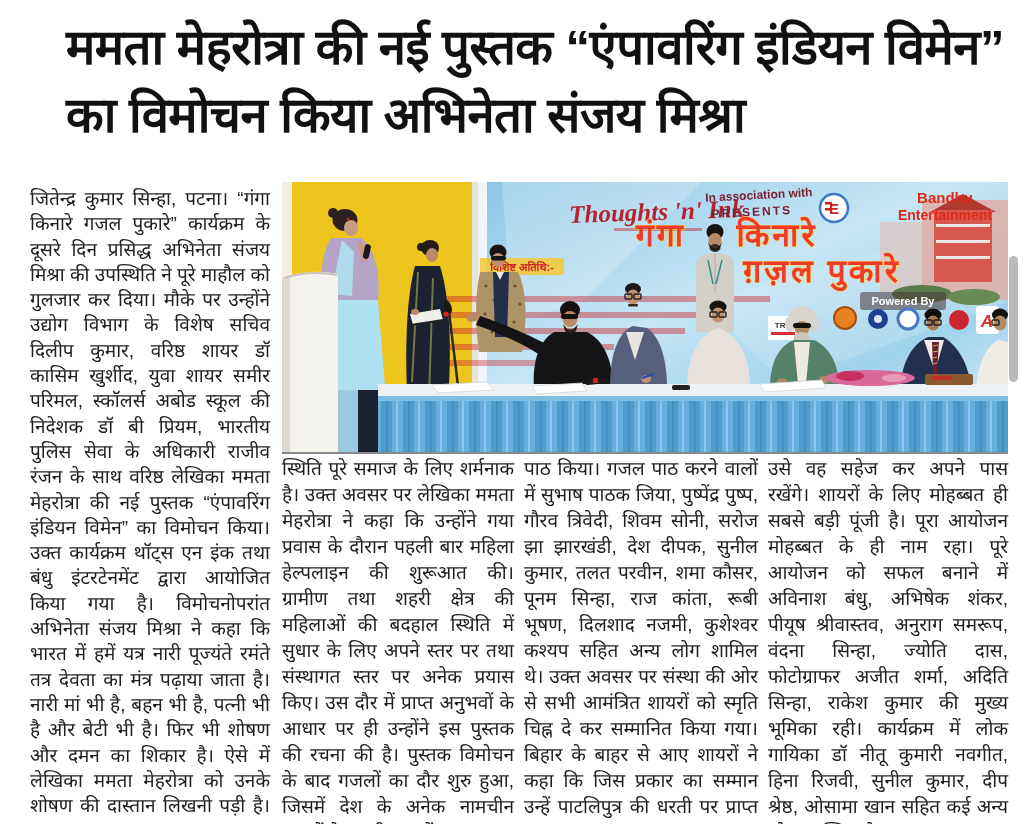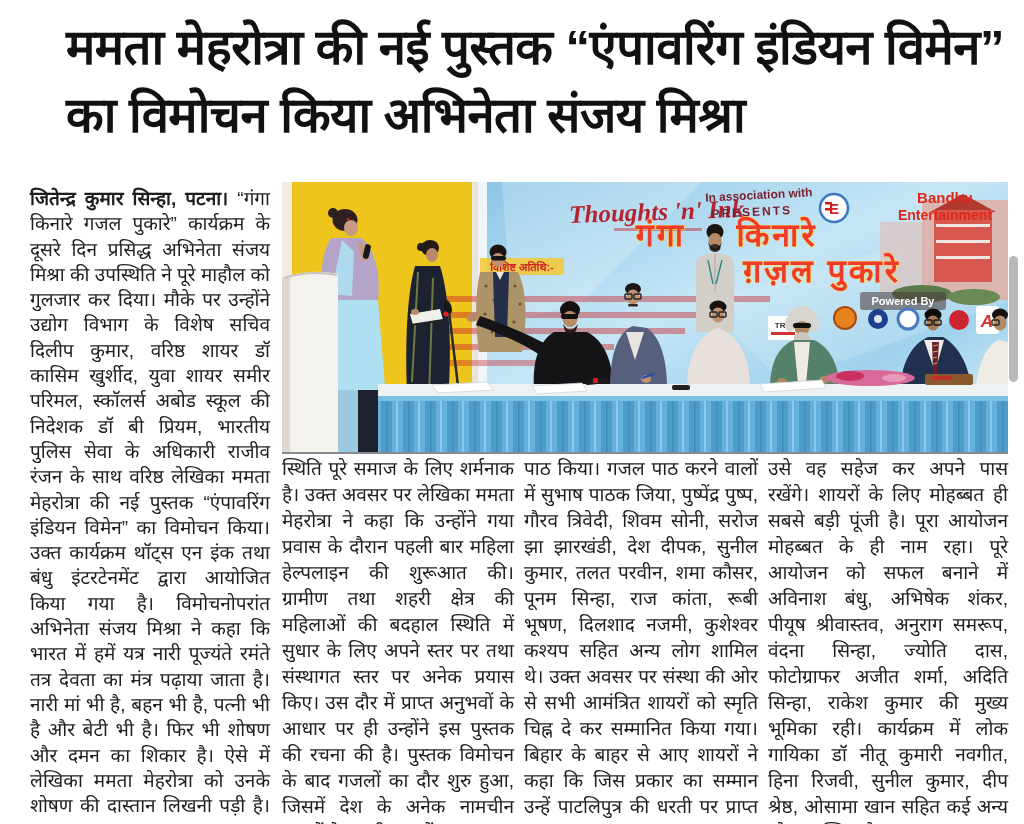--- a/index.html
+++ b/index.html
@@ -7,21 +7,21 @@
         font-family:"Liberation Sans",sans-serif;color:#1c1c1c;}
   #headline{position:absolute;left:32px;top:14px;width:962px;
             font-size:49px;line-height:1.38;font-weight:700;color:#111;
             letter-spacing:-0.5px;margin-left:34px;}
   .col{position:absolute;font-size:19px;text-align:justify;color:#1d1d1d;}
   #col1{left:30px;top:186px;width:240px;line-height:25.3px;}
   #col2{left:282px;top:456px;width:232px;line-height:26px;}
   #col3{left:524px;top:456px;width:234px;line-height:26px;}
   #col4{left:768px;top:456px;width:240px;line-height:26px;}
   .col p{margin:0;}
-  .byline{font-weight:700;}
+  .byline{font-weight:400;}
   #photo{position:absolute;left:282px;top:182px;width:726px;height:270px;
          border-bottom:2px solid #8a8a8a;background:#e9e4da;}
   #photo svg{display:block;}
   #scrollbar-thumb{position:absolute;left:1009px;top:256px;width:9px;height:126px;
                    background:#b9b9b9;border-radius:5px;}
   svg text{font-family:"Liberation Sans",sans-serif;}
   .script-red{font-family:"Liberation Serif",serif;font-style:italic;font-weight:700;}
 </style>
 </head>
 <body>

